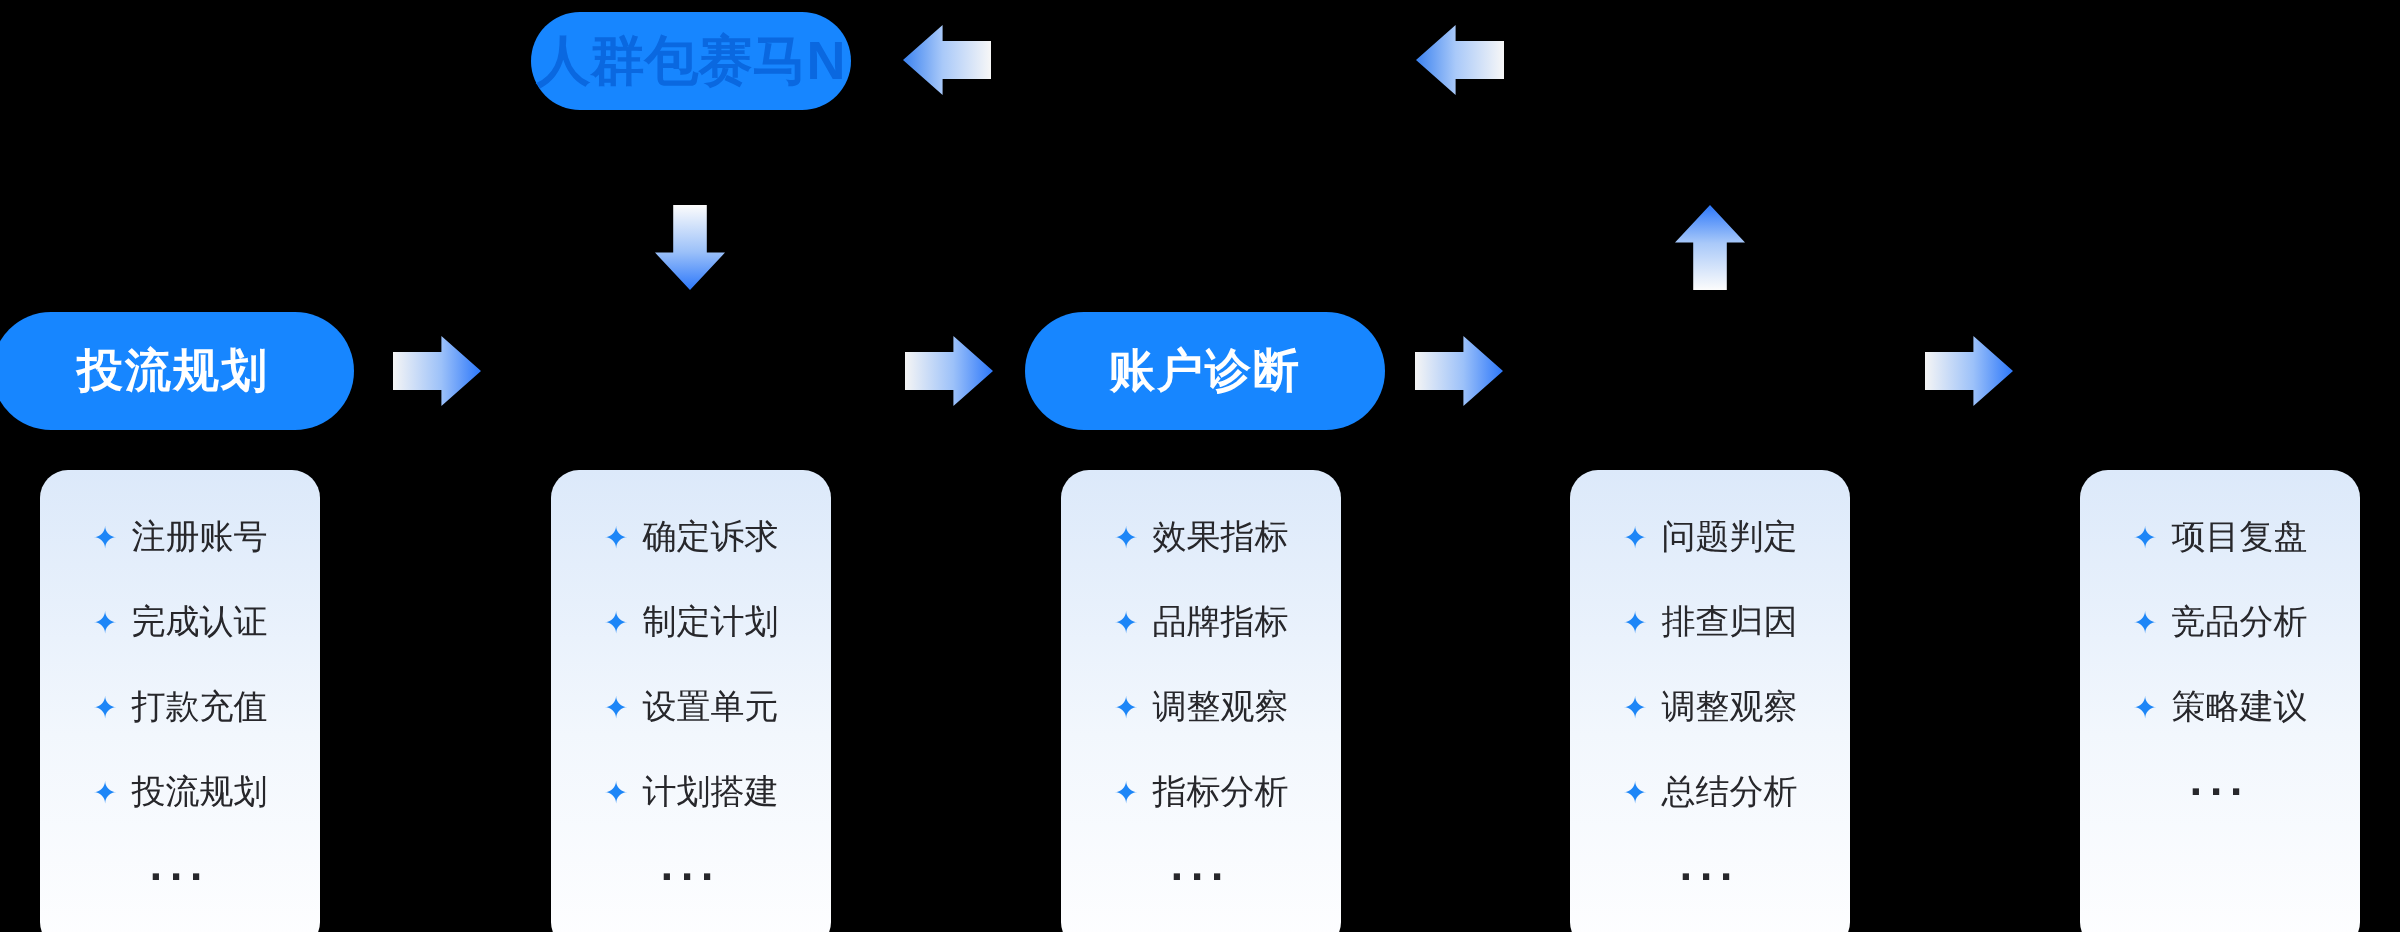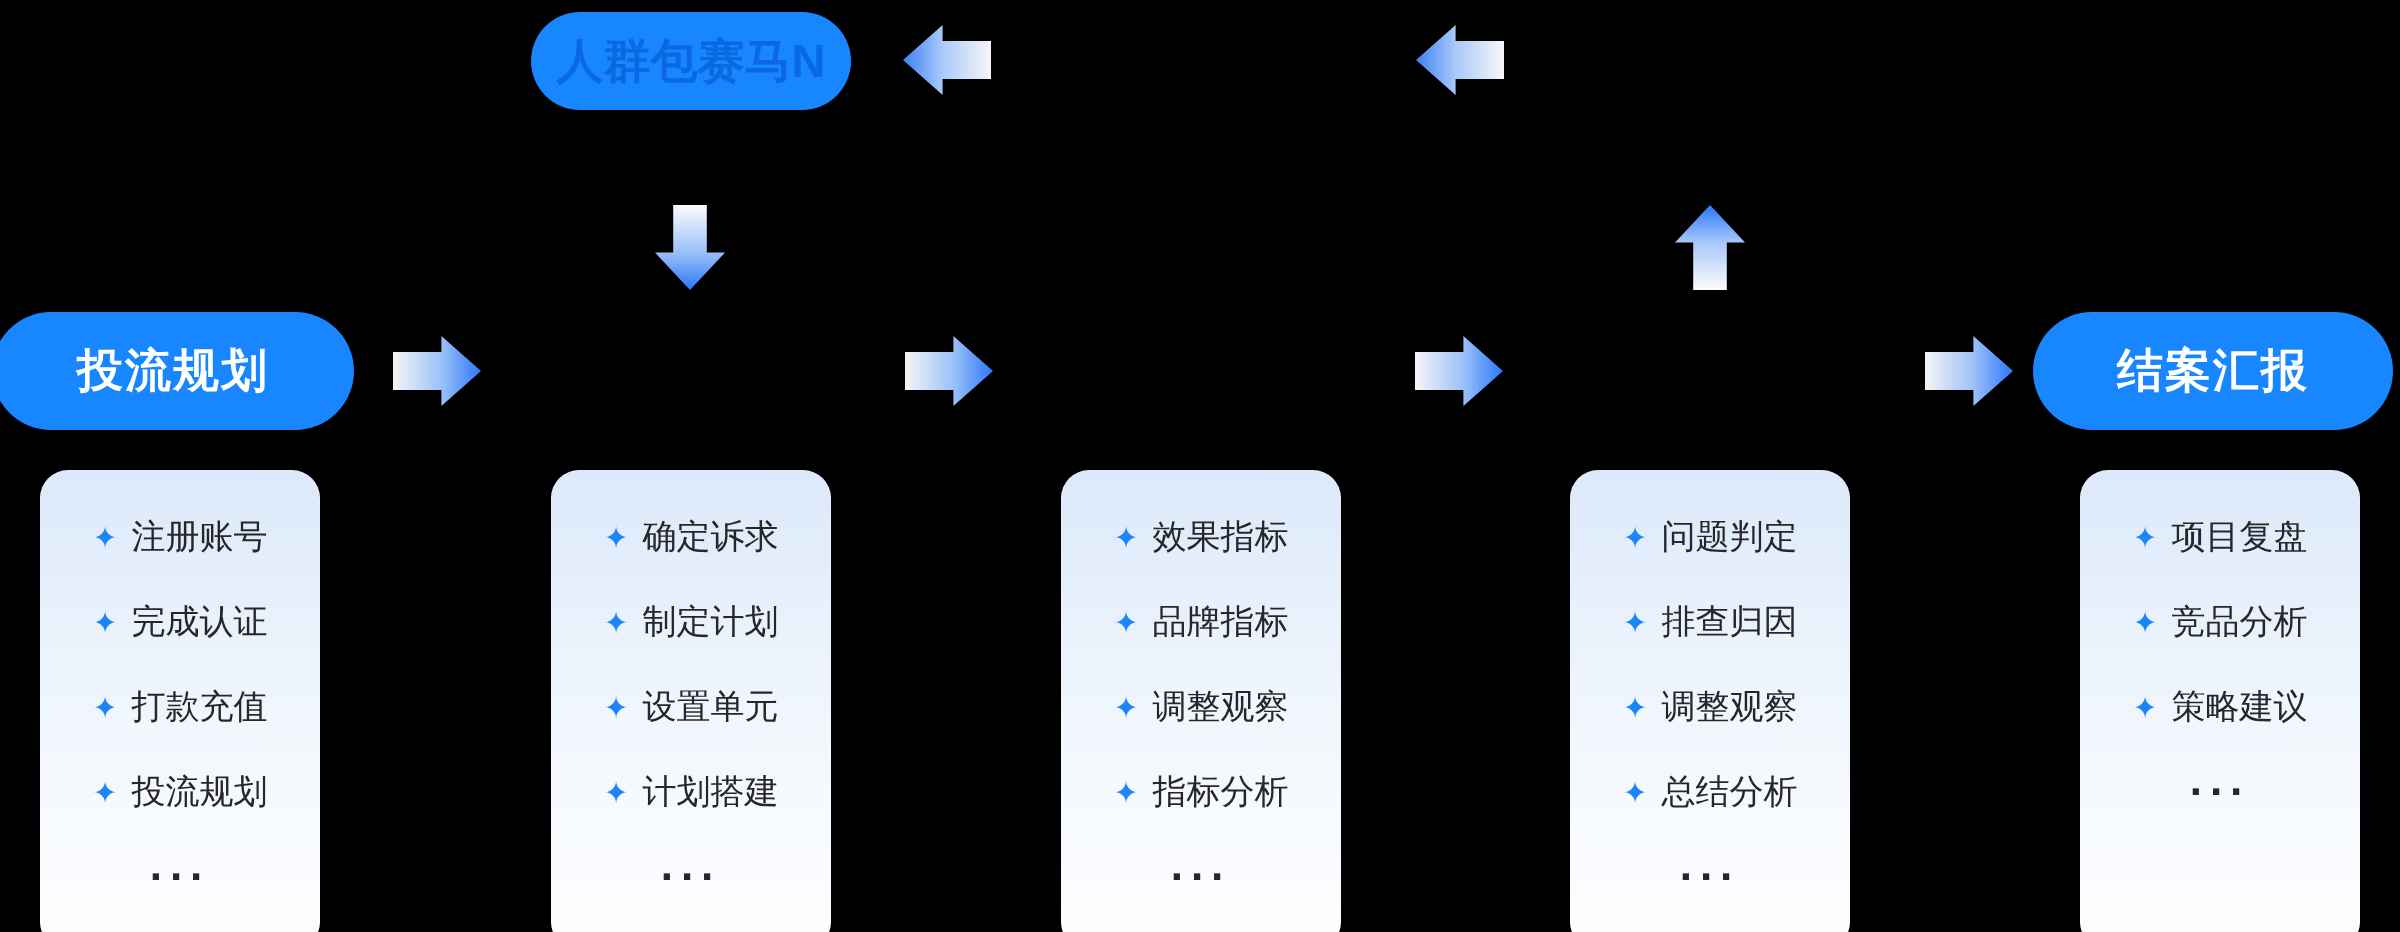--- a/index.html
+++ b/index.html
@@ -5,21 +5,21 @@
   html,body{margin:0;padding:0;background:#000;}
   .canvas{
     position:relative;width:2400px;height:932px;overflow:hidden;background:#000;
     font-family:"Liberation Sans",sans-serif;
   }
   
   .pill{
     position:absolute;display:flex;align-items:center;justify-content:center;
     background:#1786FF;border-radius:999px;white-space:nowrap;
   }
-  .pill-top{top:12px;height:98px;font-size:47px;font-weight:700;color:#0A68E0;}
+  .pill-top{top:12px;height:98px;font-size:54px;font-weight:700;color:#0A68E0;}
   .pill-main{top:312px;height:118px;font-size:46px;font-weight:700;color:#FFFFFF;letter-spacing:2px;}
   
   .arrow{position:absolute;}
   .arrow-right{
     width:88px;height:70px;top:336px;
     background:linear-gradient(90deg,#F5F5F5 0%,#9CC1F9 55%,#2C77FA 100%);
     clip-path:polygon(0 23%,55% 23%,55% 0,100% 50%,55% 100%,55% 77%,0 77%);
   }
   .arrow-left{
     width:88px;height:70px;top:25px;
@@ -67,25 +67,25 @@
   <div class="arrow arrow-left" style="left:1416px"></div>
 
   <div class="arrow arrow-down" style="left:655px"></div>
   <div class="arrow arrow-up" style="left:1675px"></div>
 
   <div class="pill pill-main" style="left:-8px;width:362px">
     <span>投流规划</span>
   </div>
   <div class="arrow arrow-right" style="left:393px"></div>
   <div class="arrow arrow-right" style="left:905px"></div>
+  <div class="pill pill-main" style="left:1025px;width:360px">
+    <span>账户诊断</span>
+  </div>
   <div class="arrow arrow-right" style="left:1415px"></div>
   <div class="arrow arrow-right" style="left:1925px"></div>
-  <div class="pill pill-main" style="left:2033px;width:360px">
-    <span>结案汇报</span>
-  </div>
 
   <div class="card" style="left:40px">
     <div class="card-item">
       <span class="bullet">✦</span>
       <span>注册账号</span>
     </div>
     <div class="card-item">
       <span class="bullet">✦</span>
       <span>完成认证</span>
     </div>

